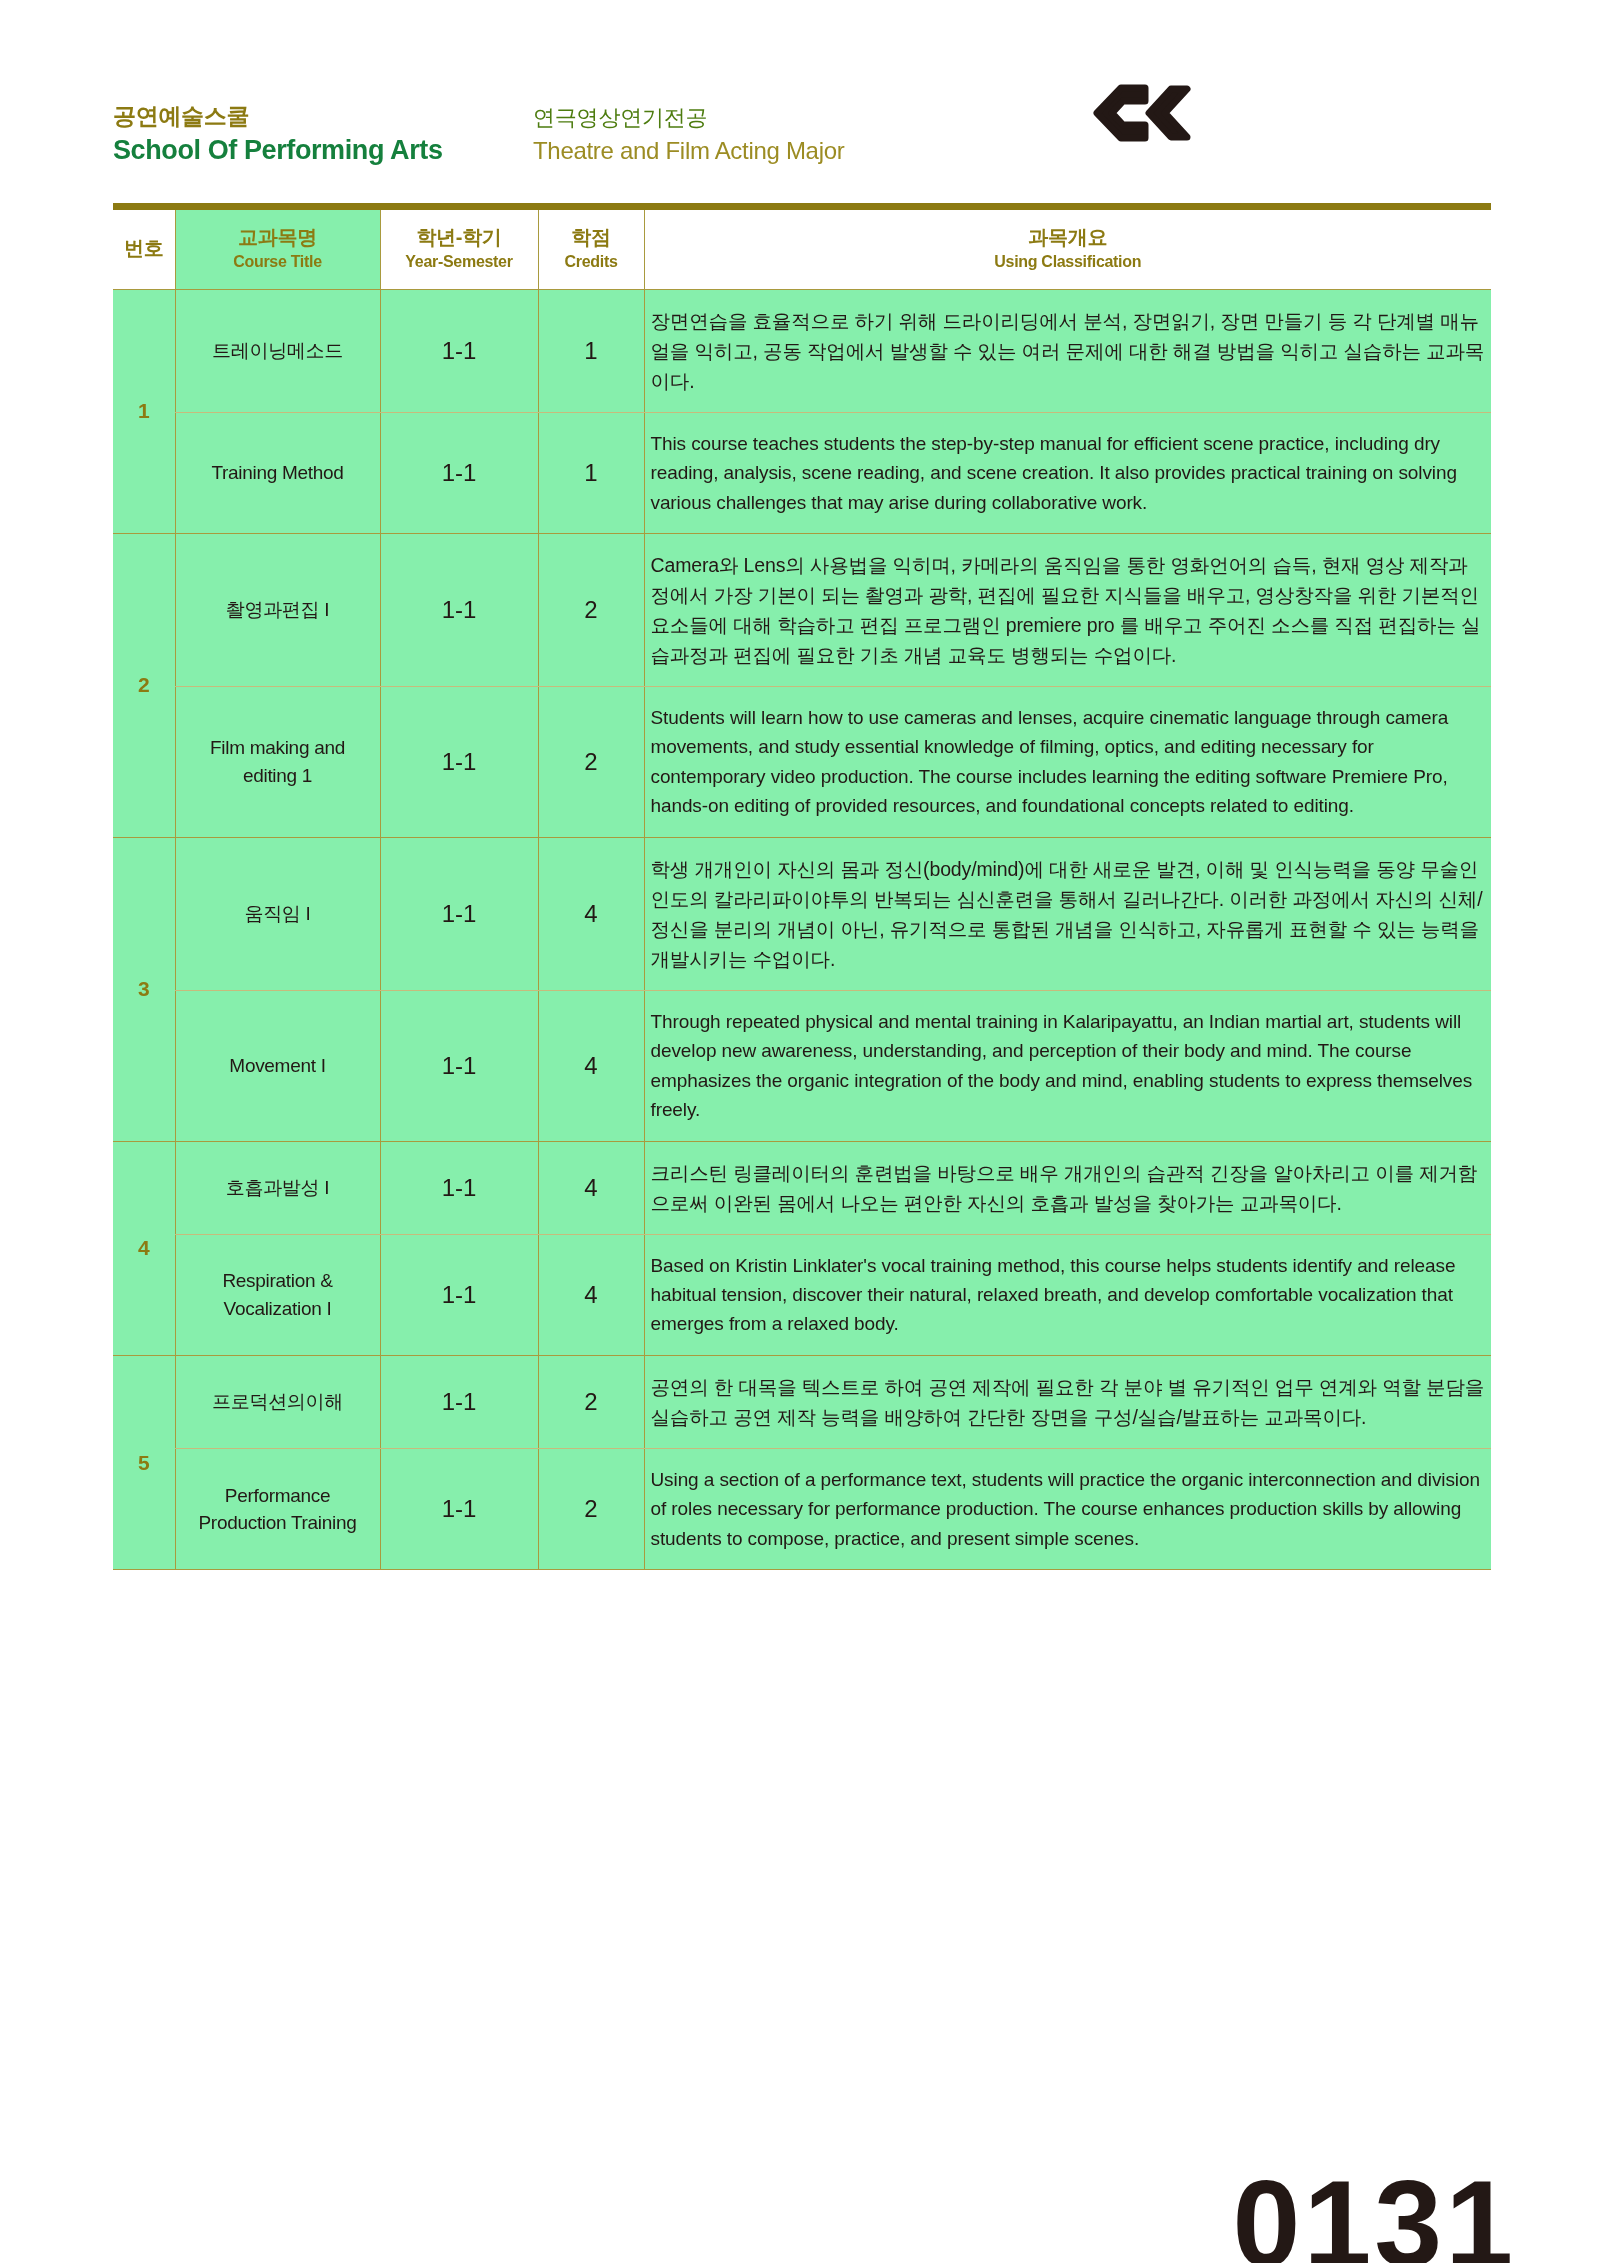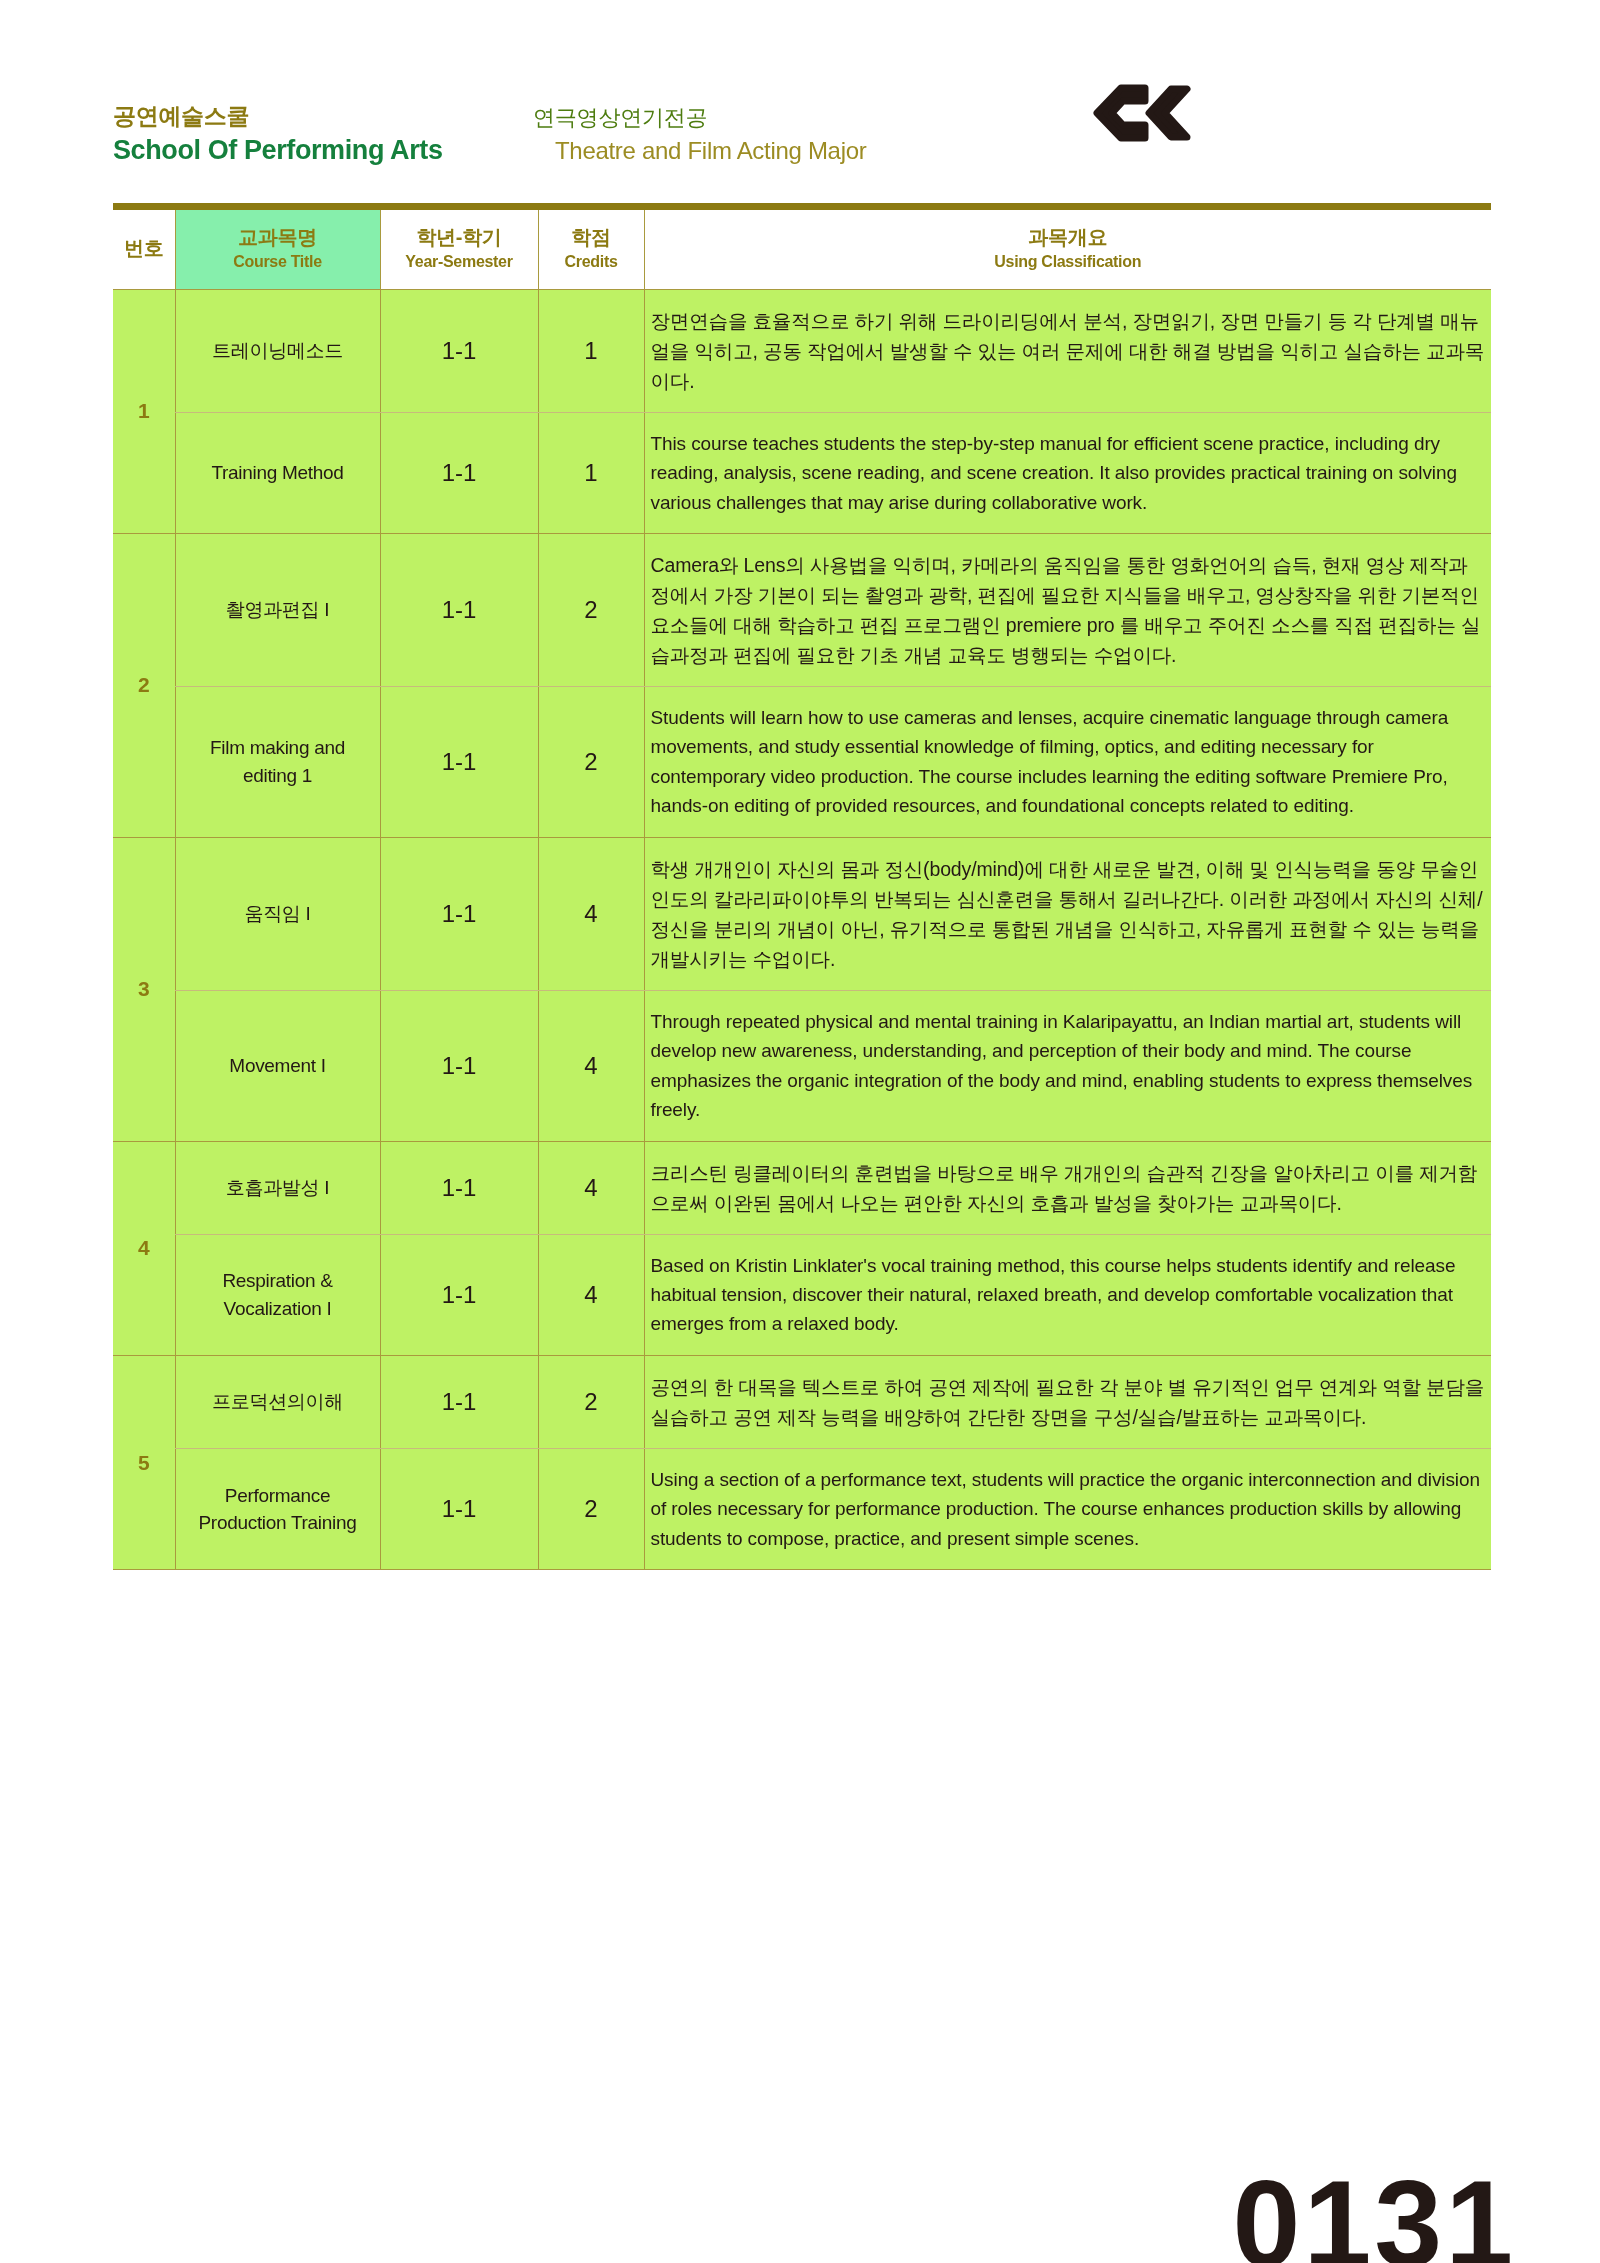--- a/index.html
+++ b/index.html
@@ -56,21 +56,20 @@
     font-weight: normal;
     color: #4d7c0f;
     letter-spacing: -0.2px;
   }
   .major-en {
     font-size: 24px;
     font-weight: normal;
     color: #9c8c23;
     letter-spacing: -0.3px;
     margin-top: 3px;
-    margin-left: 22px;
   }
 
   .logo-mark {
     position: absolute;
     right: 86px;
     top: 84px;
     width: 98px;
     height: 58px;
   }
   .logo-mark svg { display: block; }
@@ -121,21 +120,21 @@
     font-weight: bold;
     color: #8c7a12;
     line-height: 1.35;
     letter-spacing: -0.3px;
   }
 
   
   table.course-table tbody td {
     vertical-align: middle;
     padding: 16px 6px;
-    background: #bef264;
+    background: #86efac;
   }
 
   td.cell-no {
     text-align: center;
     font-size: 21px;
     font-weight: bold;
     color: #8c7a12;
     border-bottom: 1.6px solid #a99a3e;
   }
   td.cell-title {

